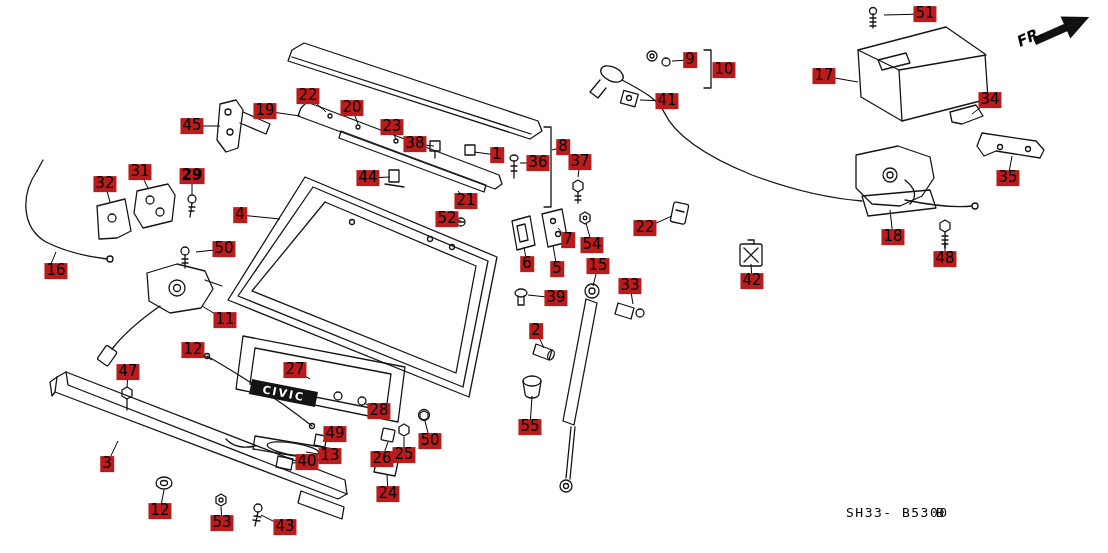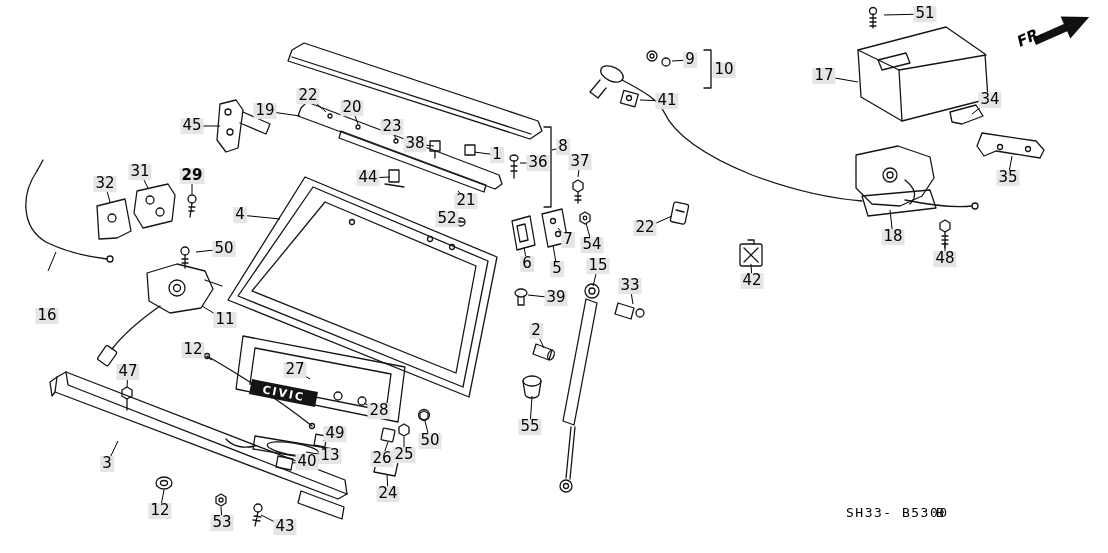--- a/index.html
+++ b/index.html
@@ -1,20 +1,20 @@
 <!DOCTYPE html>
 <html><head>
 <meta charset="utf-8">
 <style>
   html,body{margin:0;padding:0;background:#fff}
   #stage{position:relative;width:1108px;height:553px;background:#fff;
          font-family:"DejaVu Sans",sans-serif;overflow:hidden}
   #artsvg{position:absolute;left:0;top:0}
   .callout{position:absolute;transform:translate(-50%,-50%);font-size:15px;
-           color:#000;background:#e5e5e5;padding:0 2px;line-height:1.05;
+           color:#000;background:#b91c1c;padding:0 2px;line-height:1.05;
            user-select:none;white-space:nowrap}
 </style>
 </head>
 <body>
 
 <div id="stage">
 
 <svg id="artsvg" width="1108" height="553" viewBox="0 0 1108 553" xmlns="http://www.w3.org/2000/svg">
 
   <g id="leader-lines" stroke="#000" stroke-width="1">
@@ -320,21 +320,21 @@
       <div class="callout" style="left: 538px; top: 163px;">36</div>
       <div class="callout" style="left: 563px; top: 147px;">8</div>
       <div class="callout" style="left: 580px; top: 162px;">37</div>
       <div class="callout" style="left: 105px; top: 184px;">32</div>
       <div class="callout" style="left: 140px; top: 172px;">31</div>
       <div class="callout" style="left: 192px; top: 176px; font-weight: bold;">29</div>
       <div class="callout" style="left: 368px; top: 178px;">44</div>
       <div class="callout" style="left: 466px; top: 201px;">21</div>
       <div class="callout" style="left: 447px; top: 219px;">52</div>
       <div class="callout" style="left: 240px; top: 215px;">4</div>
-      <div class="callout" style="left: 47px; top: 271px; margin-top: 45px;">16</div>
+      <div class="callout" style="left: 56px; top: 271px;">16</div>
       <div class="callout" style="left: 224px; top: 249px;">50</div>
       <div class="callout" style="left: 527px; top: 264px;">6</div>
       <div class="callout" style="left: 557px; top: 269px;">5</div>
       <div class="callout" style="left: 568px; top: 240px;">7</div>
       <div class="callout" style="left: 592px; top: 245px;">54</div>
       <div class="callout" style="left: 645px; top: 228px;">22</div>
       <div class="callout" style="left: 893px; top: 237px;">18</div>
       <div class="callout" style="left: 945px; top: 259px;">48</div>
       <div class="callout" style="left: 752px; top: 281px;">42</div>
       <div class="callout" style="left: 225px; top: 320px;">11</div>

